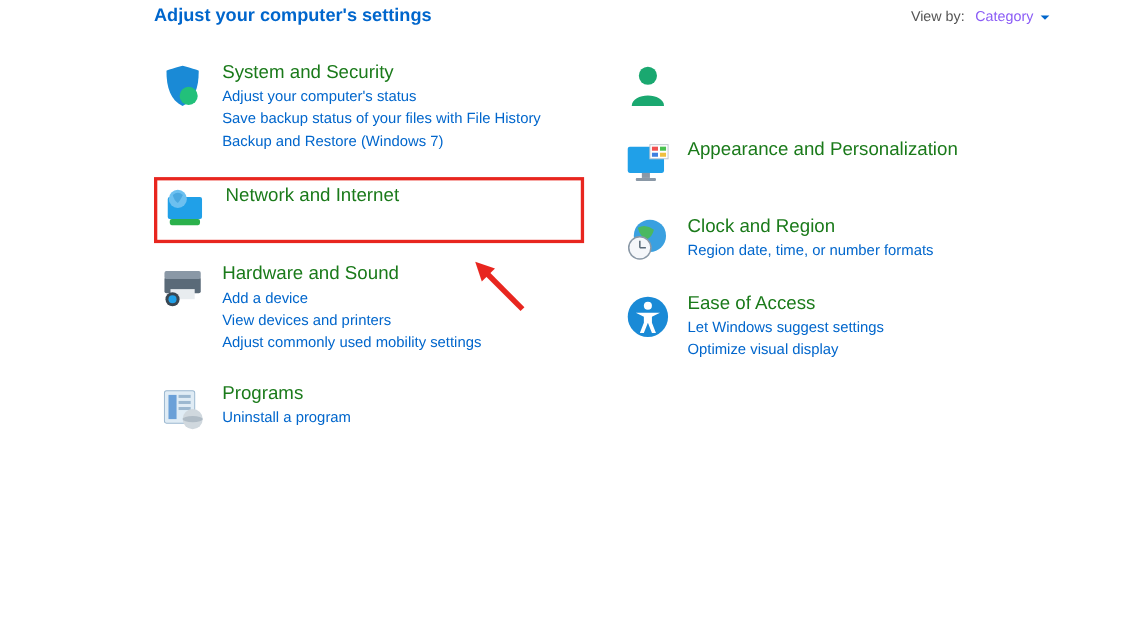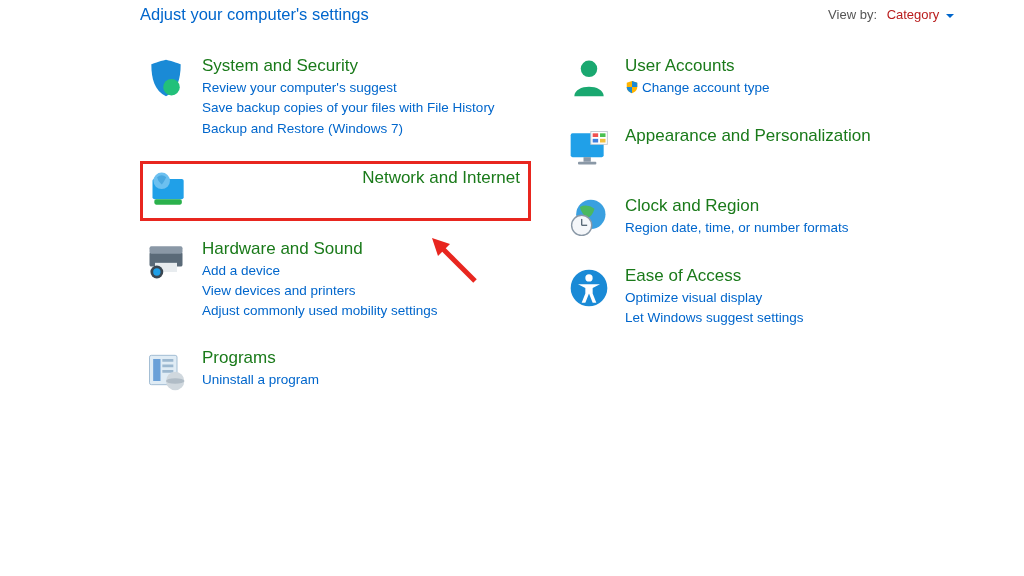--- a/index.html
+++ b/index.html
@@ -14,28 +14,28 @@
   }
   .header {
     display: flex;
     justify-content: space-between;
     align-items: center;
     margin-bottom: 28px;
   }
   .page-title {
     color: #0066cc;
     font-size: 16.5px;
-    font-weight: 400;
+    font-weight: 700;
   }
   .viewby {
     font-size: 13px;
     color: #555;
   }
   .viewby-value {
-    color: #b91c1c;
+    color: #8b5cf6;
     margin-left: 6px;
     cursor: pointer;
   }
   .chevron {
     display: inline-block;
     margin-left: 3px;
     border-left: 4px solid transparent;
     border-right: 4px solid transparent;
     border-top: 4px solid #0066cc;
     vertical-align: middle;
@@ -48,21 +48,20 @@
   .cat {
     display: flex;
     gap: 14px;
     margin-bottom: 18px;
     padding: 4px;
   }
   .cat.highlight {
     border: 3px solid #e8261f;
     padding: 4px 8px 6px 4px;
     margin-bottom: 14px;
-    justify-content: space-between;
   }
   .icon {
     width: 44px;
     height: 44px;
     flex-shrink: 0;
   }
   .cat-body { padding-top: 0; }
   .cat-title {
     color: #1a7a1a;
     font-size: 17px;
@@ -107,22 +106,22 @@
 
   <div class="col">
 
     <div class="cat">
       <svg class="icon" viewBox="0 0 48 48">
         <path d="M24 4 C16 6 10 8 8 9 C8 26 12 38 24 44 C36 38 40 26 40 9 C38 8 32 6 24 4Z" fill="#1a8ad6"></path>
         <circle cx="30" cy="34" r="9" fill="#22c07a"></circle>
       </svg>
       <div class="cat-body">
         <div class="cat-title">System and Security</div>
-        <span class="cat-link">Review your computer's suggest</span>
-        <span class="cat-link">Save backup copies of your files with File History</span>
+        <span class="cat-link">Adjust your computer's status</span>
+        <span class="cat-link">Save backup status of your files with File History</span>
         <span class="cat-link">Backup and Restore (Windows 7)</span>
       </div>
     </div>
 
     <div class="cat highlight">
       <svg class="icon" viewBox="0 0 48 48">
         <rect x="6" y="12" width="34" height="22" rx="2" fill="#20a0e8"></rect>
         <circle cx="16" cy="14" r="9" fill="#6cc0f0"></circle>
         <path d="M11 10 Q16 6 21 10 Q18 16 16 18 Q12 15 11 10Z" fill="#4aa8e0"></path>
         <rect x="8" y="34" width="30" height="6" rx="2" fill="#2bb14c"></rect>
@@ -166,30 +165,20 @@
 
   </div>
 
   <div class="col">
 
     <div class="cat">
       <svg class="icon" viewBox="0 0 48 48">
         <circle cx="24" cy="14" r="9" fill="#1aa870"></circle>
         <path d="M8 44 C8 30 40 30 40 44 Z" fill="#1aa870"></path>
       </svg>
-      <div class="cat-body">
-        <div class="cat-title">User Accounts</div>
-        <span class="cat-link">
-          <svg class="shield-badge" viewBox="0 0 16 16">
-            <path d="M8 1 L14 3 V8 C14 12 11 14 8 15 C5 14 2 12 2 8 V3 Z" fill="#ffb400"></path>
-            <path d="M8 1 L14 3 V8 L8 8 Z" fill="#1a8ad6"></path>
-            <path d="M2 8 L8 8 V15 C5 14 2 12 2 8Z" fill="#1a8ad6"></path>
-          </svg><span>Change account type</span>
-        </span>
-      </div>
     </div>
 
     <div class="cat">
       <svg class="icon" viewBox="0 0 48 48">
         <rect x="4" y="8" width="36" height="26" rx="2" fill="#20a0e8"></rect>
         <rect x="18" y="34" width="8" height="5" fill="#8a98a6"></rect>
         <rect x="12" y="39" width="20" height="3" rx="1" fill="#8a98a6"></rect>
         <rect x="26" y="6" width="18" height="14" fill="#fff" stroke="#c0c8d0"></rect>
         <rect x="28" y="8" width="6" height="4" fill="#f05050"></rect>
         <rect x="36" y="8" width="6" height="4" fill="#4ac050"></rect>
@@ -216,22 +205,22 @@
     </div>
 
     <div class="cat">
       <svg class="icon" viewBox="0 0 48 48">
         <circle cx="24" cy="24" r="20" fill="#1a8ad6"></circle>
         <circle cx="24" cy="13" r="4" fill="#fff"></circle>
         <path d="M12 20 L36 20 L28 24 L28 30 L32 40 L28 40 L24 30 L20 40 L16 40 L20 30 L20 24 Z" fill="#fff"></path>
       </svg>
       <div class="cat-body">
         <div class="cat-title">Ease of Access</div>
+        <span class="cat-link">Let Windows suggest settings</span>
         <span class="cat-link">Optimize visual display</span>
-        <span class="cat-link">Let Windows suggest settings</span>
       </div>
     </div>
 
   </div>
 </div>
 
 <svg class="arrow-annotation" width="50" height="50" viewBox="0 0 50 50">
   <line x1="45" y1="45" x2="12" y2="12" stroke="#e8261f" stroke-width="5"></line>
   <polygon points="2,2 20,8 8,20" fill="#e8261f"></polygon>
 </svg>

